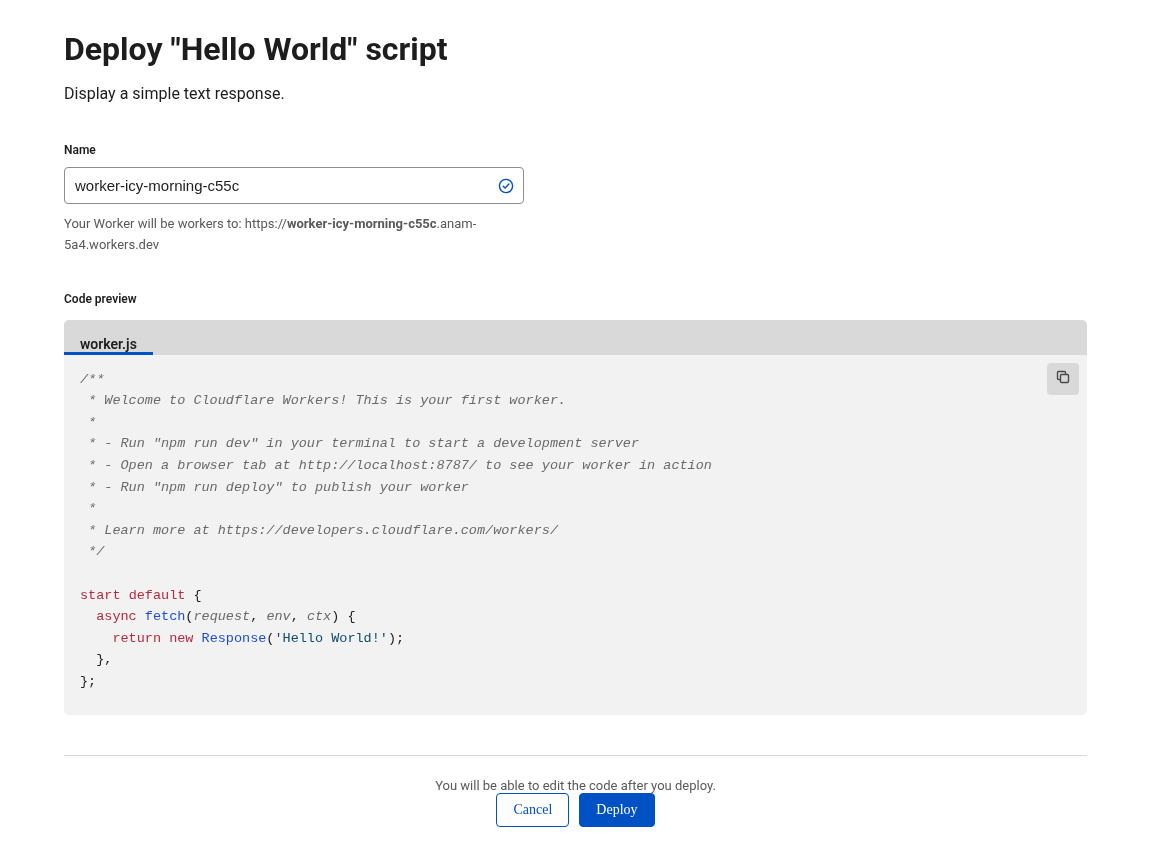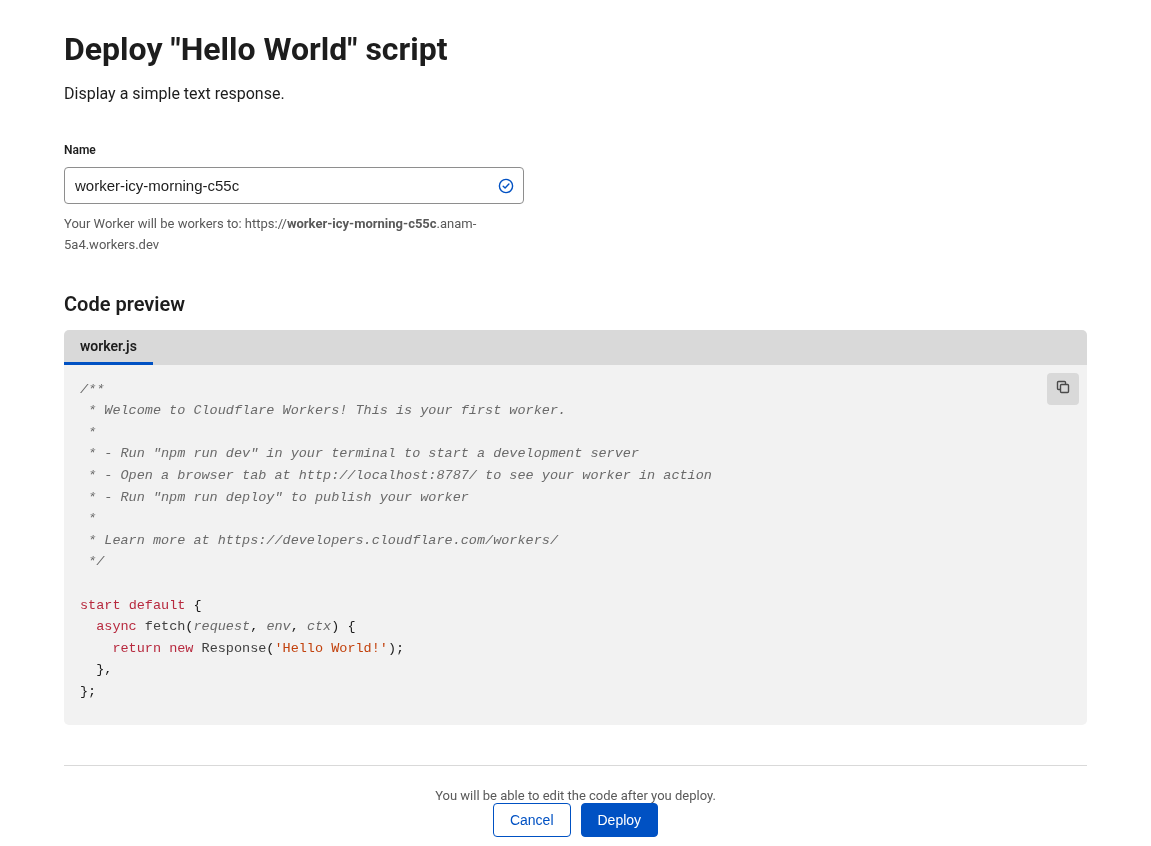--- a/index.html
+++ b/index.html
@@ -55,37 +55,37 @@
       font-size: 13px;
       color: #595959;
       width: 460px;
       line-height: 1.6;
       margin-bottom: 36px;
     }
     .help-text .bolded {
       font-weight: 700;
     }
     .section-label {
-      font-size: 20px;
+      font-size: 12px;
       font-weight: 600;
       margin-bottom: 14px;
     }
     .code-panel {
       border-radius: 5px;
       overflow: hidden;
       margin-bottom: 40px;
     }
     .tab-bar {
       background: #d9d9d9;
       display: flex;
       align-items: flex-end;
       height: 35px;
     }
     .tab {
-      padding: 8px 16px 8px 16px;
+      padding: 8px 16px 0 16px;
       font-size: 14px;
       font-weight: 600;
       color: #1d1d1d;
       border-bottom: 3px solid #0051c3;
       cursor: pointer;
     }
     .code-body {
       background: #f2f2f2;
       padding: 14px 16px 22px 16px;
       position: relative;
@@ -104,24 +104,24 @@
       background: #d9d9d9;
       border: none;
       border-radius: 4px;
       cursor: pointer;
       display: flex;
       align-items: center;
       justify-content: center;
     }
     .c-comment { color: #6a6a6a; font-style: italic; }
     .c-keyword { color: #b7293e; }
-    .c-func { color: #404040; margin-top: 31px; }
+    .c-func { color: #1d4ed8; margin-top: 31px; }
     .c-param { color: #6a6a6a; font-style: italic; }
     .c-punct { color: #1d1d1d; }
-    .c-string { color: #c2410c; margin-top: 12px; }
+    .c-string { color: #0c4a6e; margin-top: 12px; }
     .footer-divider {
       border: none;
       border-top: 1px solid #d9d9d9;
       margin-bottom: 22px;
     }
     .footer-row {
       display: flex;
       align-items: center;
       justify-content: space-between;
       flex-direction: column;
@@ -132,21 +132,21 @@
     }
     .footer-actions {
       display: flex;
       gap: 10px;
     }
     .btn {
       font-size: 14px;
       padding: 8px 16px;
       border-radius: 4px;
       cursor: pointer;
-      font-family: Liberation Sans, sans-serif;
+      font-family: Liberation Serif, serif;
     }
     .btn-secondary {
       background: #ffffff;
       color: #0051c3;
       border: 1px solid #0051c3;
     }
     .btn-primary {
       background: #0051c3;
       color: #ffffff;
       border: 1px solid #0051c3;

